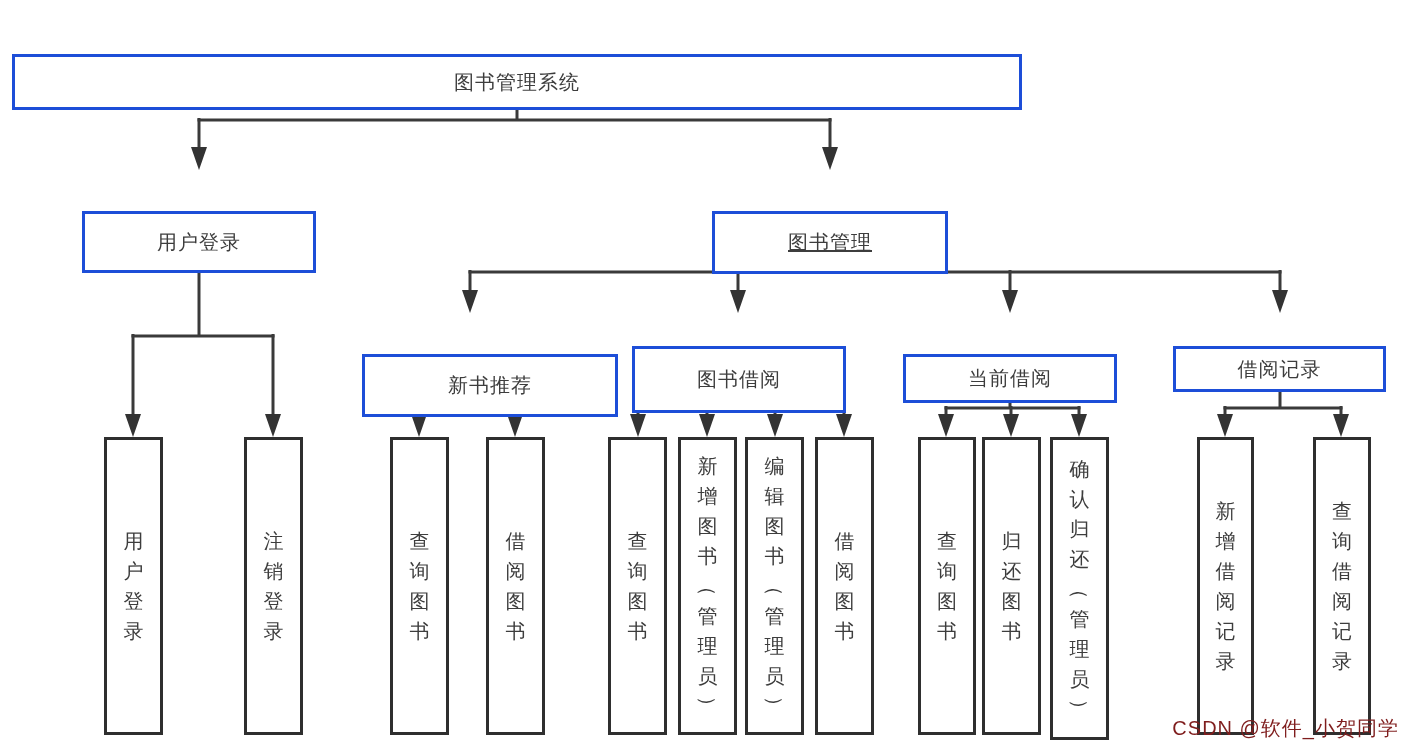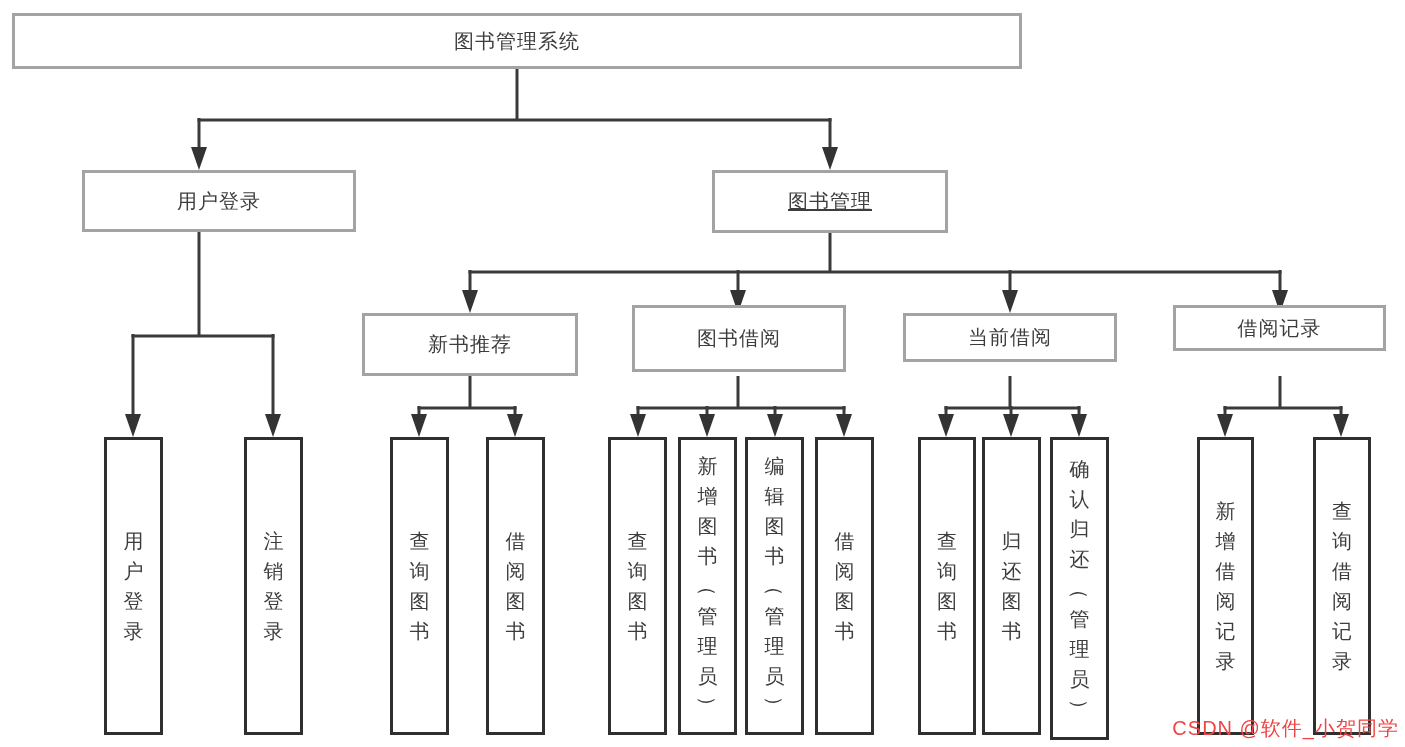--- a/index.html
+++ b/index.html
@@ -10,28 +10,29 @@
     font-family:"Liberation Sans", sans-serif;
     color:#3a3a3a;
     overflow:hidden;
   }
   .wires{position:absolute;left:0;top:0;width:1405px;height:747px;}
   .wires line{stroke:#3a3a3a;stroke-width:3;}
   .wires polygon{fill:#333333;}
   .node{
     position:absolute;
     box-sizing:border-box;
-    border:3px solid #a3a3a3;
+    border:3px solid #1d4ed8;
     background:#ffffff;
     display:flex;
     align-items:center;
     justify-content:center;
     font-size:20px;
     letter-spacing:1px;
     color:#3d3d3d;
+    margin-top:41px;
   }
   .leaf{
     position:absolute;
     box-sizing:border-box;
     border:3px solid #2f2f2f;
     background:#ffffff;
     width:59px;
     top:437px;
     height:298px;
     display:flex;
@@ -129,24 +130,24 @@
       <line x1="1223.5" y1="408" x2="1342.5" y2="408"></line>
       <line x1="1225" y1="406" x2="1225" y2="416"></line>
       <polygon points="1217,414 1233,414 1225,437"></polygon>
       <line x1="1341" y1="406" x2="1341" y2="416"></line>
       <polygon points="1333,414 1349,414 1341,437"></polygon>
     </g>
   </svg>
 
   <div class="node" style="left:12px;top:13px;width:1010px;height:56px;">图书管理系统</div>
 
-  <div class="node" style="left:82px;top:170px;width:274px;height:62px;">用户登录</div>
+  <div class="node" style="left:82px;top:170px;width:234px;height:62px;">用户登录</div>
   <div class="node" style="left:712px;top:170px;width:236px;height:63px;text-decoration:underline;">图书管理</div>
 
-  <div class="node" style="left:362px;top:313px;width:216px;height:63px;">新书推荐</div>
+  <div class="node" style="left:362px;top:313px;width:256px;height:63px;">新书推荐</div>
   <div class="node" style="left:632px;top:305px;width:214px;height:67px;">图书借阅</div>
   <div class="node" style="left:903px;top:313px;width:214px;height:49px;">当前借阅</div>
   <div class="node" style="left:1173px;top:305px;width:213px;height:46px;">借阅记录</div>
 
   <div class="leaf" style="left:104px;">
       <div class="vchar">用</div>
       <div class="vchar">户</div>
       <div class="vchar">登</div>
       <div class="vchar">录</div>
     </div>
@@ -239,14 +240,14 @@
     </div>
   <div class="leaf" style="left:1313px;width:58px;">
       <div class="vchar">查</div>
       <div class="vchar">询</div>
       <div class="vchar">借</div>
       <div class="vchar">阅</div>
       <div class="vchar">记</div>
       <div class="vchar">录</div>
     </div>
 
-  <div class="watermark" style="color: #ef4444;">CSDN @软件_小贺同学</div>
+  <div class="watermark" style="color: #7f1d1d;">CSDN @软件_小贺同学</div>
 </div>
 
 </body></html>

